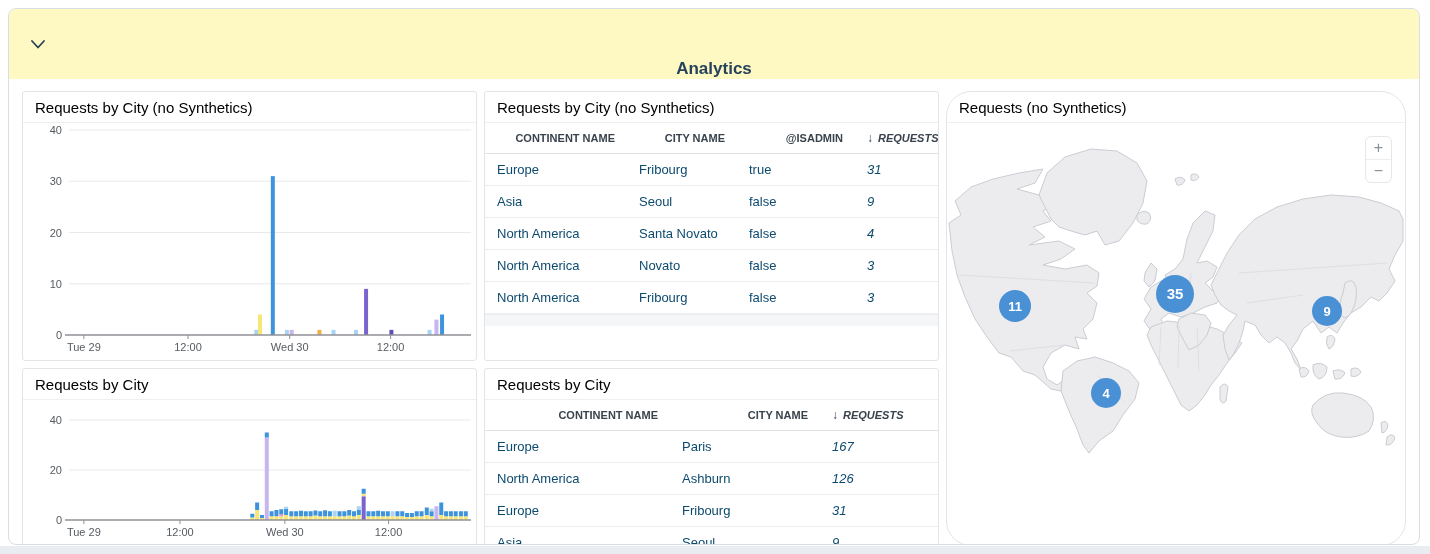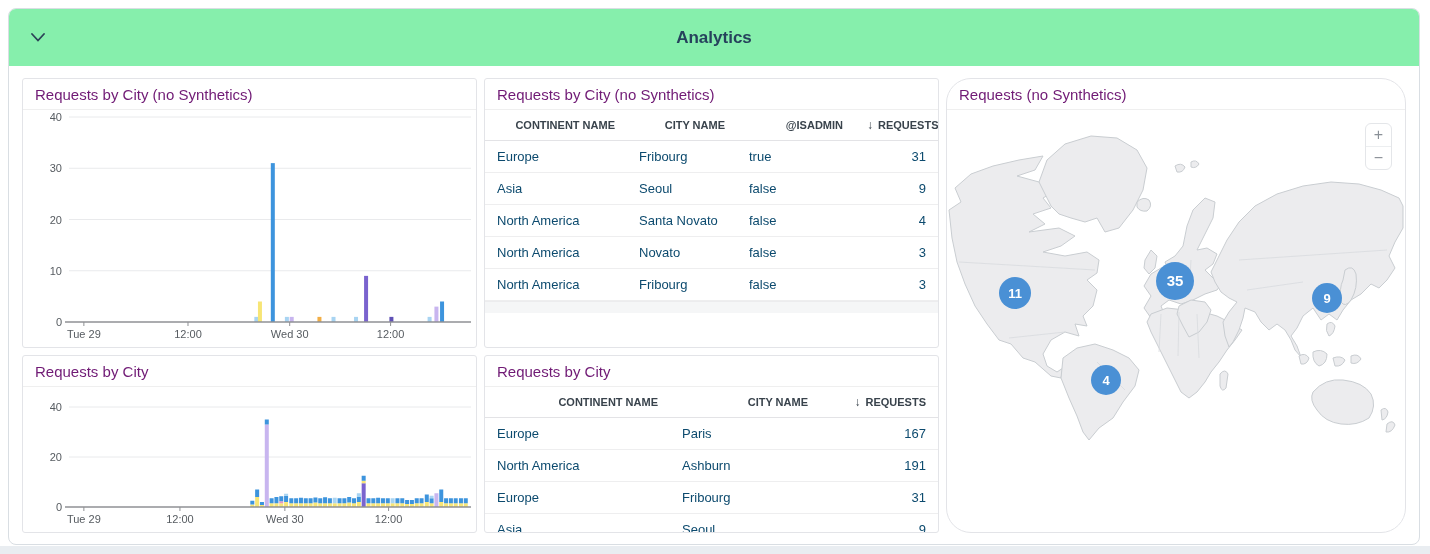--- a/index.html
+++ b/index.html
@@ -1,36 +1,36 @@
 <!DOCTYPE html>
 <html><head>
 <meta charset="utf-8">
 <style>
   * { box-sizing: border-box; margin: 0; padding: 0; }
   html,body { width:1430px; height:554px; overflow:hidden; background:#fff;
     font-family:"Liberation Sans", sans-serif; }
   .page-strip { position:absolute; left:0; top:546px; width:1430px; height:8px; background:#e9edf1; }
   .container { position:absolute; left:8px; top:8px; width:1412px; height:537px;
     background:#fff; border:1px solid #d9dee3; border-radius:8px; overflow:hidden; }
-  .collapse-header { height:57px; background:#86efac; display:flex; align-items:center; position:relative; }
+  .collapse-header { height:70px; background:#fef9c3; display:flex; align-items:flex-end; position:relative; }
   .collapse-chevron { position:absolute; left:18px; top:50%; transform:translateY(-50%);
     width:22px; height:22px; display:flex; align-items:center; justify-content:center; cursor:pointer; }
   .collapse-title { width:100%; text-align:center; font-size:17px; font-weight:bold; color:#26425c; }
   .main { display:grid; grid-template-columns:455px 455px 460px; grid-template-rows:270px 178px;
     gap:7px; padding:12px 13px; }
   .panel { background:#fff; border:1px solid #e3e4e8; border-radius:3px; overflow:hidden; position:relative; }
   .panel-map { grid-column:3; grid-row:1 / span 2;border-radius:25px; }
-  .panel-title { font-size:15px; color:#701a75; padding:7px 12px 6px; border-bottom:1px solid #efefef;
+  .panel-title { font-size:15px; color:#000000; padding:7px 12px 6px; border-bottom:1px solid #efefef;
     white-space:nowrap; }
   svg text.ax { font-size:11px; fill:#565b60; font-family:"Liberation Sans",sans-serif; }
   table { width:100%; border-collapse:collapse; table-layout:fixed; }
   th { font-size:11px; font-weight:bold; color:#39434c; text-align:right; padding:8px 12px;
     border-bottom:1px solid #e3e3e6; white-space:nowrap; }
   td { font-size:13px; color:#0c4a6e; padding:8px 12px; border-bottom:1px solid #eeeeef; white-space:nowrap; }
-  .num { text-align:right; }
+  .num { text-align:left;font-style:italic; }
   .sort-arrow { font-size:12px; color:#39434c; margin-right:5px; font-weight:bold; }
   .scroll-hint { height:12px; background:#f5f6f7; border-top:1px solid #ececee; }
   .map-wrap { position:relative; width:458px; height:420px; }
   .map-zoom { position:absolute; top:13px; right:13px; width:27px; height:47px; background:#fff;
     border:1px solid #e4e6e9; border-radius:6px; display:flex; flex-direction:column; z-index:5; }
   .map-zoom button { flex:1; border:none; background:transparent; color:#8a9097; font-size:16px;
     line-height:1; cursor:pointer; font-family:"Liberation Sans",sans-serif; }
   .land { fill:#ececee; stroke:#c9cdd1; stroke-width:1; stroke-linejoin:round; }
   .border-line { fill:none; stroke:#d8dbde; stroke-width:0.8; }
   .bubble { fill:#4a90d5; }
@@ -349,21 +349,21 @@
         </thead>
         <tbody>
           <tr>
             <td>Europe</td>
             <td>Paris</td>
             <td class="num">167</td>
           </tr>
           <tr>
             <td>North America</td>
             <td>Ashburn</td>
-            <td class="num">191</td>
+            <td class="num">126</td>
           </tr>
           <tr>
             <td>Europe</td>
             <td>Fribourg</td>
             <td class="num">31</td>
           </tr>
           <tr>
             <td>Asia</td>
             <td>Seoul</td>
             <td class="num">9</td>

